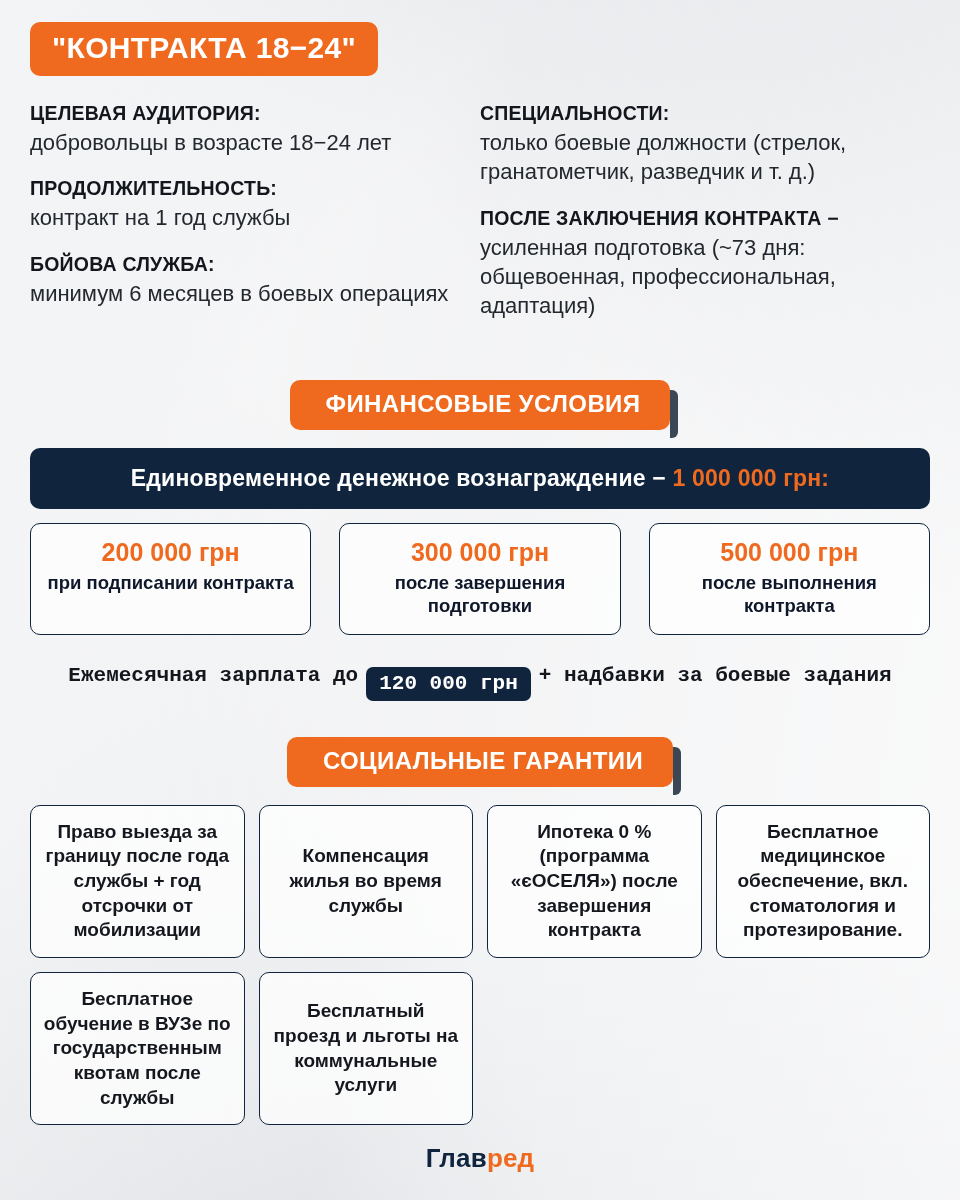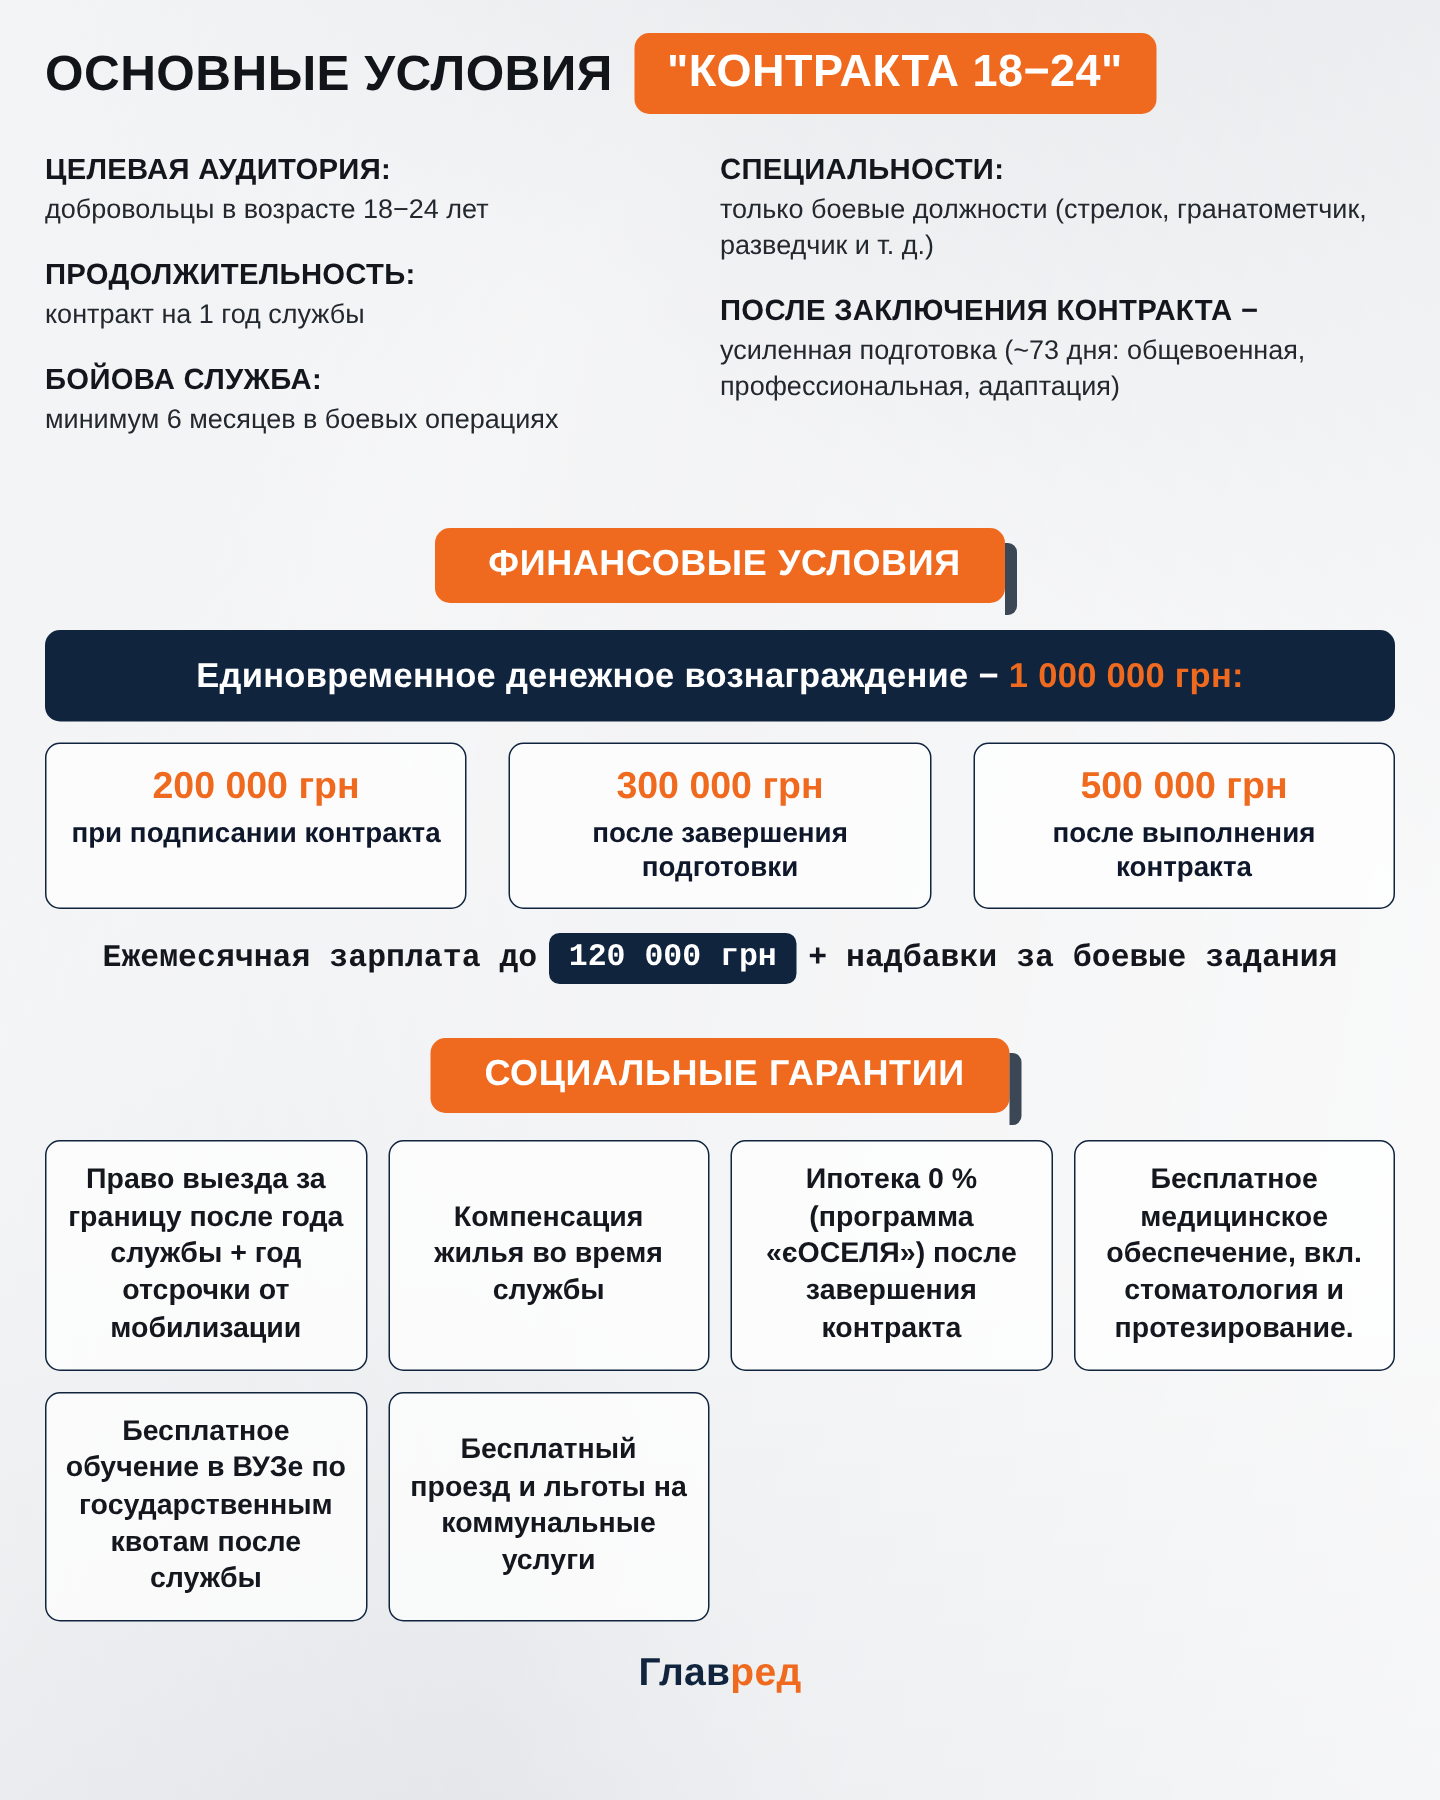--- a/index.html
+++ b/index.html
@@ -73,21 +73,21 @@
   .facts-col { width: 50%; }
   .fact { margin-bottom: 20px; }
   .fact-title {
     font-size: 19.5px;
     font-weight: bold;
     color: #13171d;
     margin-bottom: 3px;
     letter-spacing: 0.2px;
   }
   .fact-body {
-    font-size: 18px;
+    font-size: 22px;
     color: #23282f;
     line-height: 1.33;
   }
   .facts-col.right .fact-title { font-size: 19.5px; }
 
   
   .banner-wrap {
     display: flex;
     justify-content: center;
     margin: 14px 0 18px 0;
@@ -169,20 +169,21 @@
     font-family: Liberation Mono, monospace;
   }
   .salary-chip {
     background: #10243e;
     color: #ffffff;
     border-radius: 7px;
     padding: 5px 13px 6px 13px;
     font-size: 21px;
     font-weight: bold;
     white-space: nowrap;
+    margin-top: 16px;
   }
 
   
   .guar-grid {
     display: grid;
     grid-template-columns: 1fr 1fr 1fr 1fr;
     gap: 14px 14px;
     margin-top: 16px;
   }
   .guar-card {
@@ -217,21 +218,20 @@
   .logo .part-orange { color: #ef6a1e; }
 </style>
 </head>
 <body>
 
 <div class="bg-texture"></div>
 
 <div class="page">
 
   <div class="header">
-    <div class="header-title">ОСНОВНЫЕ УСЛОВИЯ</div>
     <div class="header-pill">"КОНТРАКТА 18−24"</div>
   </div>
 
   <div class="facts">
     <div class="facts-col left">
       <div class="fact">
         <div class="fact-title">ЦЕЛЕВАЯ АУДИТОРИЯ:</div>
         <div class="fact-body">добровольцы в возрасте 18−24 лет</div>
       </div>
       <div class="fact">

